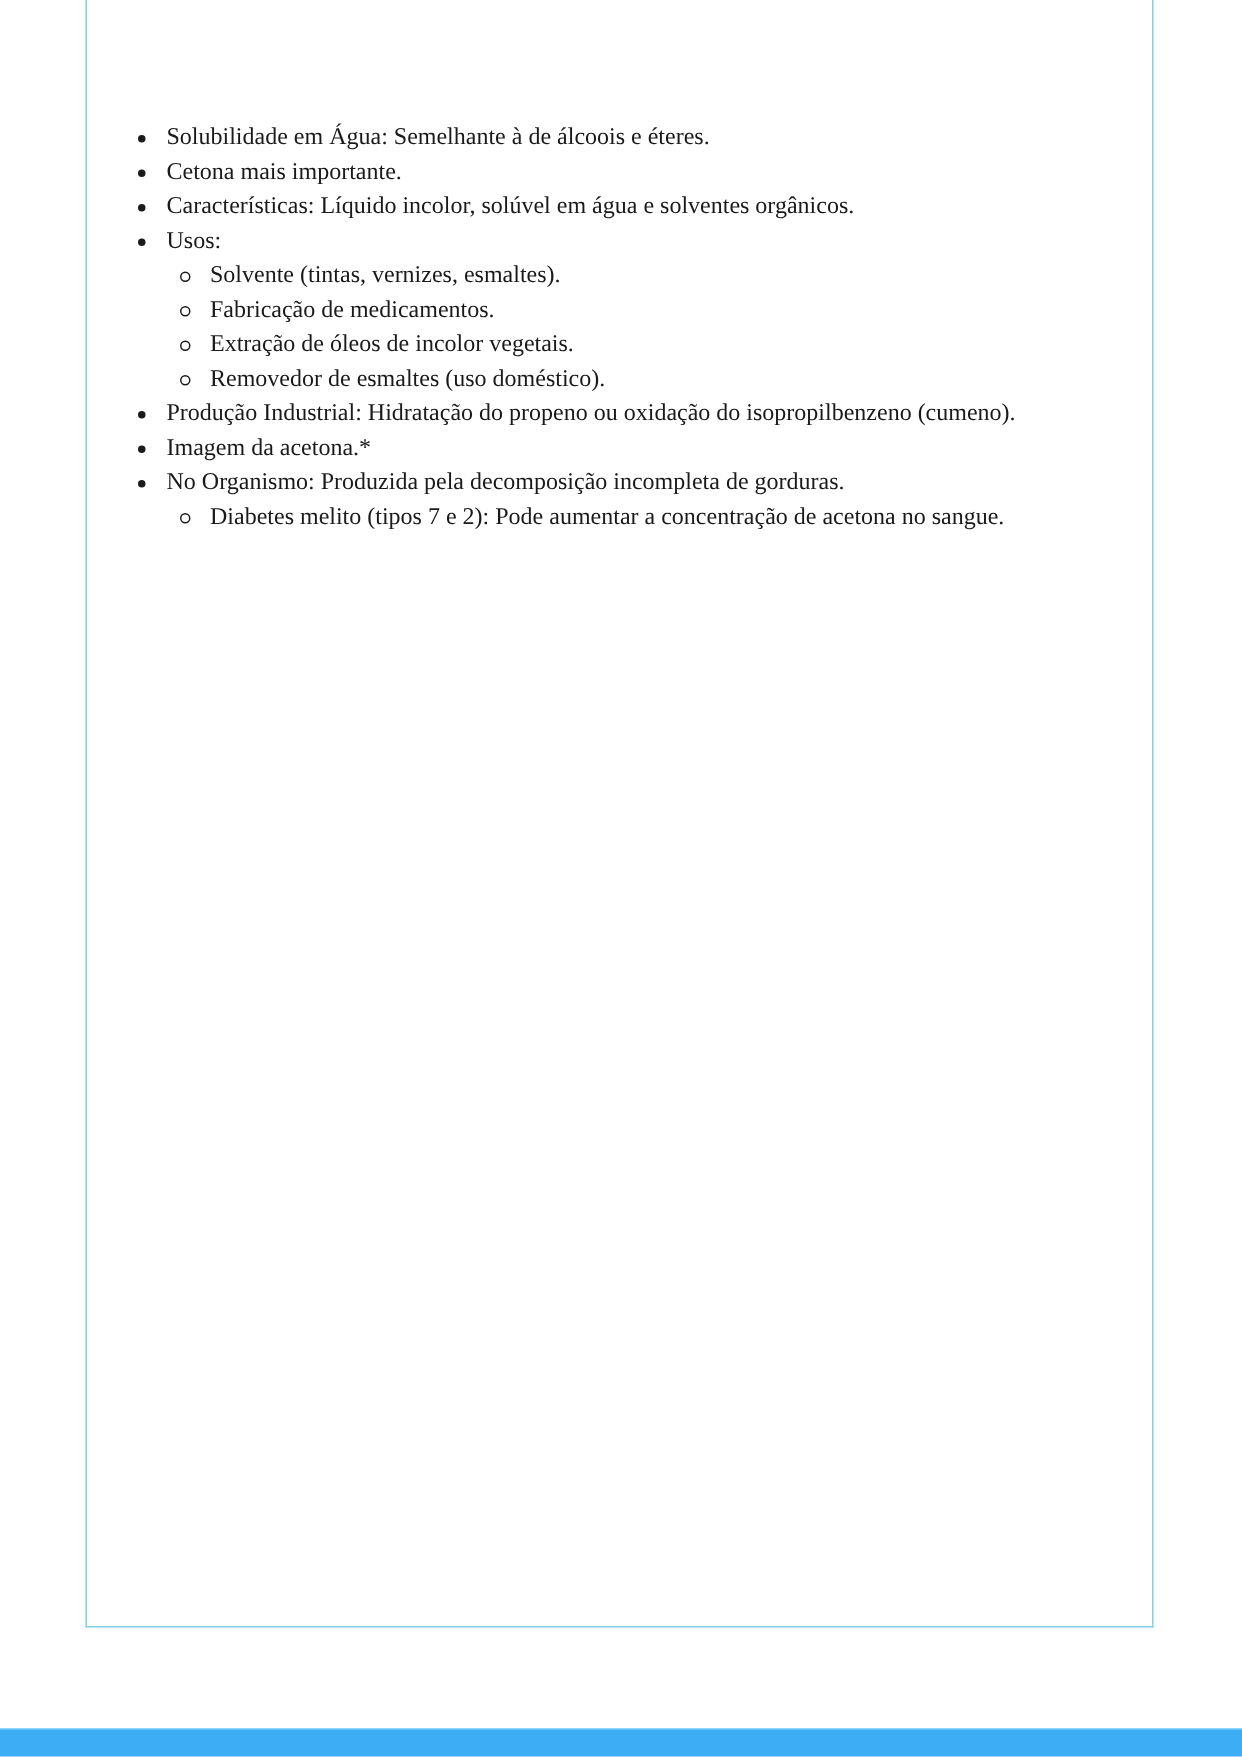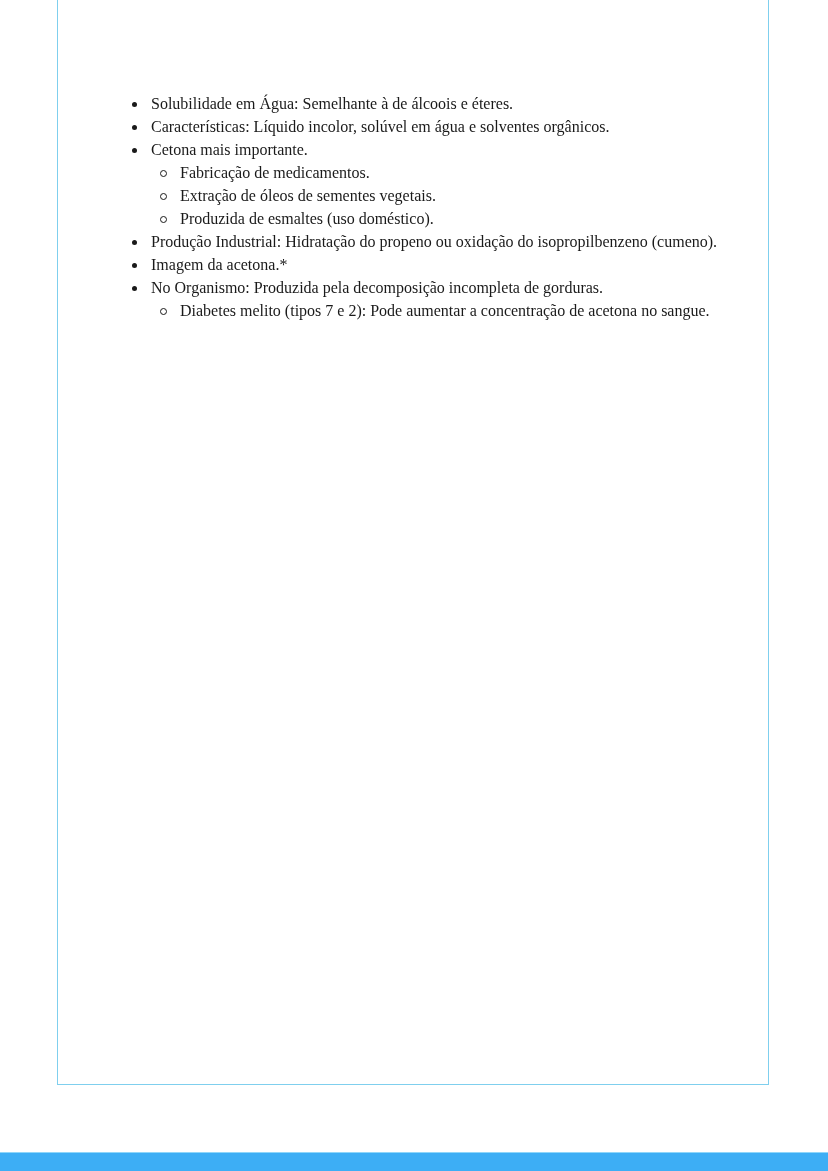--- a/index.html
+++ b/index.html
@@ -22,25 +22,24 @@
       width: 712px;
       height: 1087px;
       border: 1.5px solid #7fcfee;
       border-top: none;
       box-sizing: border-box;
       background: #ffffff;
     }
     .content {
       position: absolute;
       left: 83px;
-      top: 92px;
+      top: 80px;
       width: 670px;
       font-size: 16px;
       line-height: 23px;
-      margin-left: 40px;
     }
     ul {
       margin: 0;
       padding: 0;
       list-style: none;
     }
     li.l1 {
       position: relative;
       padding-left: 28px;
     }
@@ -93,37 +92,45 @@
     <li class="l1">
       <span class="bullet"></span>
       <span>Solubilidade em Água: Semelhante à de álcoois e éteres.</span>
     </li>
   </ul>
 
 
   <ul>
     <li class="l1">
       <span class="bullet"></span>
+      <span>Cetona mais importante.</span>
+    </li>
+    <li class="l1">
+      <span class="bullet"></span>
       <span>Características: Líquido incolor, solúvel em água e solventes orgânicos.</span>
     </li>
     <li class="l1">
       <span class="bullet"></span>
-      <span>Cetona mais importante.</span>
+      <span>Usos:</span>
+    </li>
+    <li class="l2">
+      <span class="bullet"></span>
+      <span>Solvente (tintas, vernizes, esmaltes).</span>
     </li>
     <li class="l2">
       <span class="bullet"></span>
       <span>Fabricação de medicamentos.</span>
     </li>
     <li class="l2">
       <span class="bullet"></span>
-      <span>Extração de óleos de sementes vegetais.</span>
+      <span>Extração de óleos de incolor vegetais.</span>
     </li>
     <li class="l2">
       <span class="bullet"></span>
-      <span>Produzida de esmaltes (uso doméstico).</span>
+      <span>Removedor de esmaltes (uso doméstico).</span>
     </li>
     <li class="l1">
       <span class="bullet"></span>
       <span>Produção Industrial: Hidratação do propeno ou oxidação do isopropilbenzeno (cumeno).</span>
     </li>
     <li class="l1">
       <span class="bullet"></span>
       <span>Imagem da acetona.*</span>
     </li>
     <li class="l1">

